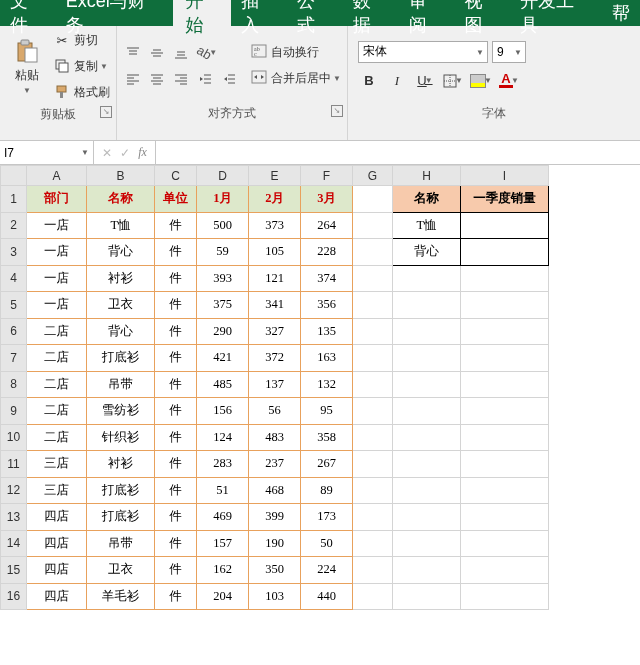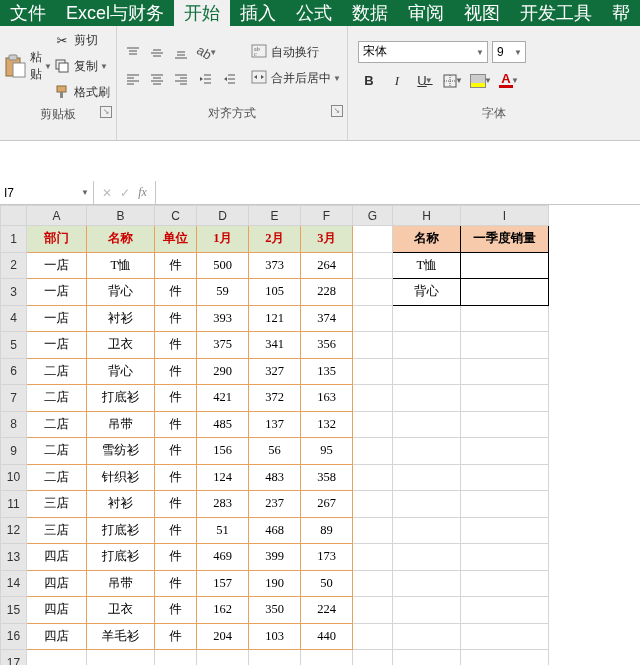--- a/index.html
+++ b/index.html
@@ -1,30 +1,30 @@
 <!DOCTYPE html>
 <html><head>
 <meta charset="utf-8">
 <style>
   * { box-sizing: border-box; margin: 0; padding: 0; }
   body { font-family: "Microsoft YaHei", sans-serif; font-size: 12px; background: #fff; overflow: hidden; width: 640px; height: 665px; }
   
   
   .ribbon-tabs { background: #0f6e3c; color: #fff; display: flex; height: 26px; align-items: stretch; }
   .ribbon-tab { padding: 0 10px; display: flex; align-items: center; cursor: pointer; font-size: 18px; }
-  .ribbon-tab.active { background: #f0f0f0; color: #0f6e3c; }
+  .ribbon-tab.active { background: #f0f0f0; color: #0f6e3c; padding-left: 12px; }
   
   
   .ribbon { background: #f0f0f0; border-bottom: 1px solid #c6c6c6; height: 115px; display: flex; }
   .group { border-right: 1px solid #d4d4d4; display: flex; flex-direction: column; height: 100%; }
   .group-body { flex: 1; display: flex; padding: 4px 6px 2px 6px; gap: 6px; }
   .group-label { text-align: center; font-size: 12px; color: #555; padding: 2px 0 18px 0; position: relative; }
   .group-label .corner { position: absolute; right: 4px; top: 2px; width: 12px; height: 12px; border: 1px solid #888; font-size: 8px; line-height: 9px; text-align: center; color: #888; }
   
-  .big-btn { display: flex; flex-direction: row; align-items: center; justify-content: center; width: 42px; gap: 2px; }
+  .big-btn { display: flex; flex-direction: column; align-items: center; justify-content: center; width: 42px; gap: 2px; }
   .big-btn .icon { width: 30px; height: 28px; display: flex; align-items: center; justify-content: center; }
   .big-btn .lbl { font-size: 12px; color: #333; }
   .small-items { display: flex; flex-direction: column; gap: 6px; justify-content: center; }
   .small-item { display: flex; align-items: center; gap: 4px; font-size: 12px; color: #333; height: 20px; }
   .small-item .icon { width: 16px; height: 16px; display: flex; align-items: center; justify-content: center; font-size: 13px; }
   
   .align-col { display: flex; flex-direction: column; gap: 6px; justify-content: center; }
   .align-row { display: flex; gap: 4px; }
   .icon-btn { width: 20px; height: 20px; display: flex; align-items: center; justify-content: center; color: #555; font-size: 13px; }
   .icon-btn.orient { width: 24px; }
@@ -42,21 +42,21 @@
   .bold { font-weight: bold; }
   .italic { font-style: italic; font-family: serif; }
   .underline { text-decoration: underline; }
   .dd { font-size: 8px; color: #666; margin-left: -2px; }
   .fill-ic { width: 16px; height: 14px; background: linear-gradient(#ccc 70%, #ffff00 70%); border: 1px solid #888; }
   .color-ic { display: flex; flex-direction: column; align-items: center; }
   .color-ic .A { font-weight: bold; font-size: 13px; color: #c00; line-height: 12px; }
   .color-ic .bar { width: 14px; height: 3px; background: #c00; }
   
   
-  .formula-bar { display: flex; height: 24px; border-bottom: 1px solid #c6c6c6; background: #fff; align-items: stretch; margin-top: 40px; }
+  .formula-bar { display: flex; height: 24px; border-bottom: 1px solid #c6c6c6; background: #fff; align-items: stretch; }
   .name-box { width: 94px; border-right: 1px solid #c6c6c6; display: flex; align-items: center; padding: 0 4px; font-size: 12px; position: relative; }
   .name-box .caret { margin-left: auto; font-size: 8px; color: #666; }
   .fx-btns { display: flex; align-items: center; gap: 8px; padding: 0 8px; border-right: 1px solid #c6c6c6; color: #888; }
   .fx-btns .fx { font-style: italic; font-family: serif; }
   .formula-input { flex: 1; padding: 0 6px; display: flex; align-items: center; }
   
   
   .grid-wrap { position: relative; overflow: hidden; height: 500px; }
   table.grid { border-collapse: collapse; table-layout: fixed; }
   .grid th, .grid td { border: 1px solid #d4d4d4; font-size: 12.5px; font-family: "SimSun", serif; text-align: center; vertical-align: middle; overflow: hidden; white-space: nowrap; }
@@ -504,27 +504,15 @@
           <td class="d">四店</td>
           <td class="d">羊毛衫</td>
           <td class="d">件</td>
           <td class="d">204</td>
           <td class="d">103</td>
           <td class="d">440</td>
           <td class=""></td>
           <td class=""></td>
           <td class=""></td>
         </tr>
-        <tr class="data-row">
-          <th class="row-hdr">17</th>
-          <td class=""></td>
-          <td class=""></td>
-          <td class=""></td>
-          <td class=""></td>
-          <td class=""></td>
-          <td class=""></td>
-          <td class=""></td>
-          <td class=""></td>
-          <td class=""></td>
-        </tr>
       </tbody>
     </table>
 </div>
 
 </body></html>

